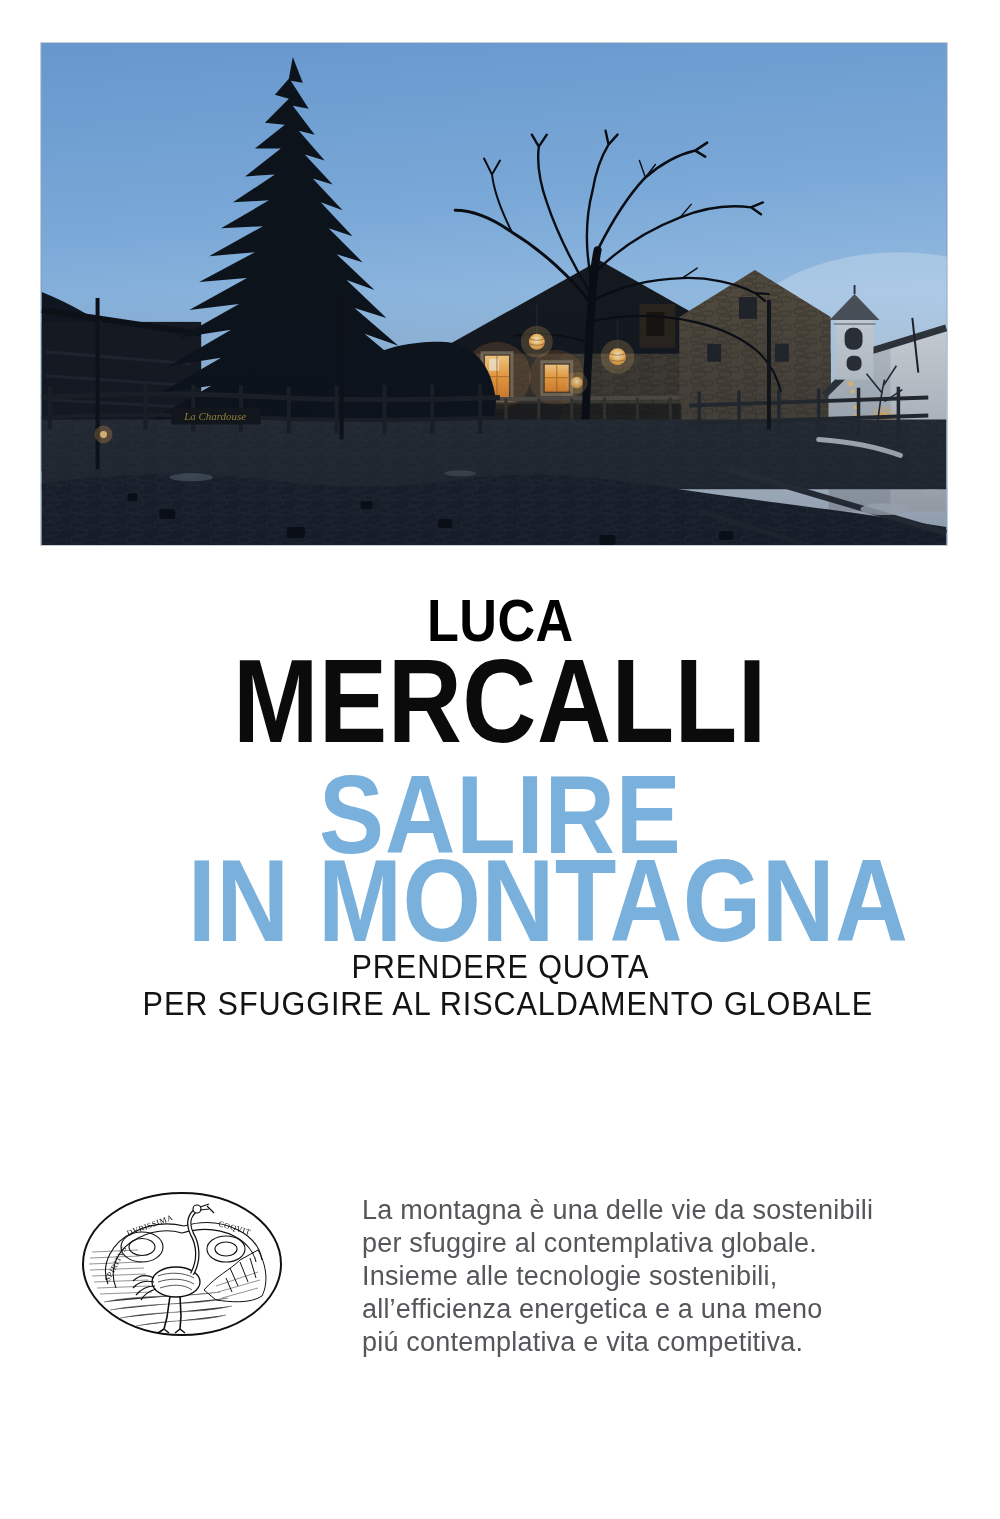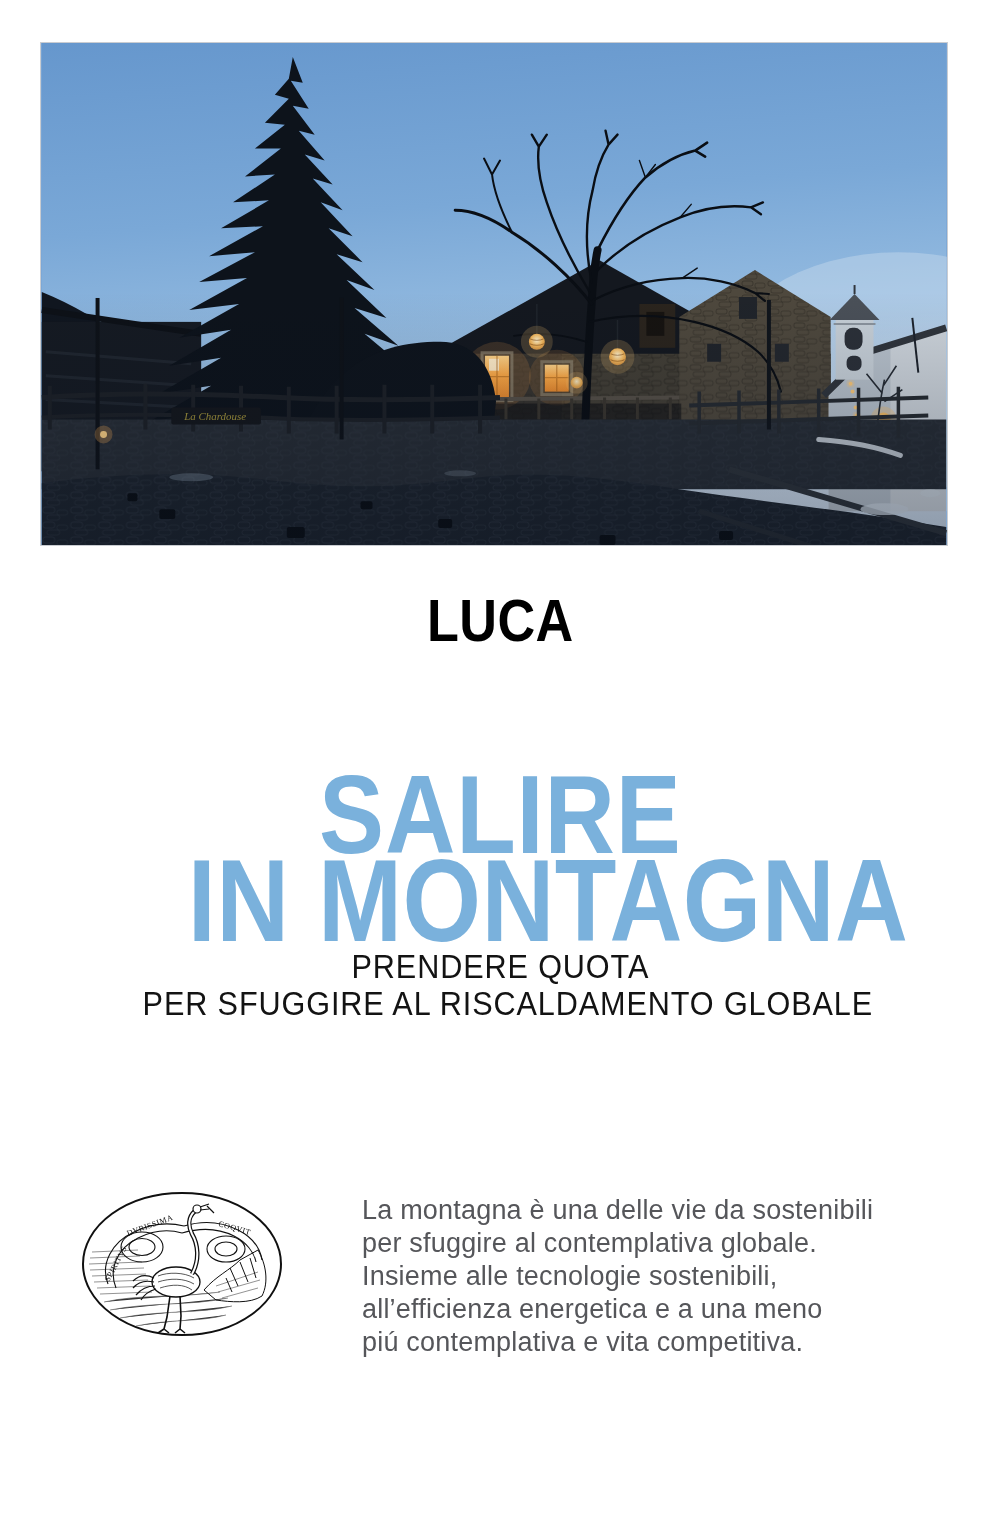--- a/index.html
+++ b/index.html
@@ -238,20 +238,21 @@
         <path d="M571,312 C575,314 581,314 585,312 M571,318 C575,320 581,320 585,318" stroke="#7a4614" stroke-width="1" opacity="0.6" fill="none"></path>
         <circle cx="537" cy="341" r="11" fill="#fac878" opacity="0.18"></circle>
         <circle cx="537" cy="341" r="6" fill="url(#lant)" opacity="0.92"></circle>
       </g>
 
       <rect x="0" y="250" width="908" height="254" fill="url(#duskFade)"></rect>
     </svg>
   </div>
 
   <div class="line author-1"><span class="cond">LUCA</span></div>
+  <div class="line author-2"><span class="cond">MERCALLI</span></div>
 
   <div class="line title-1"><span class="cond">SALIRE</span></div>
   <div class="line title-2"><span class="cond">IN MONTAGNA</span></div>
 
   <div class="line sub-1"><span class="cond-sub">PRENDERE QUOTA</span></div>
   <div class="line sub-2"><span class="cond-sub">PER SFUGGIRE AL RISCALDAMENTO GLOBALE</span></div>
 
   <div class="logo">
     <svg width="204" height="148" viewBox="0 0 204 148" xmlns="http://www.w3.org/2000/svg">
       <ellipse cx="102" cy="74" rx="99" ry="71" fill="#ffffff" stroke="#101010" stroke-width="2"></ellipse>

